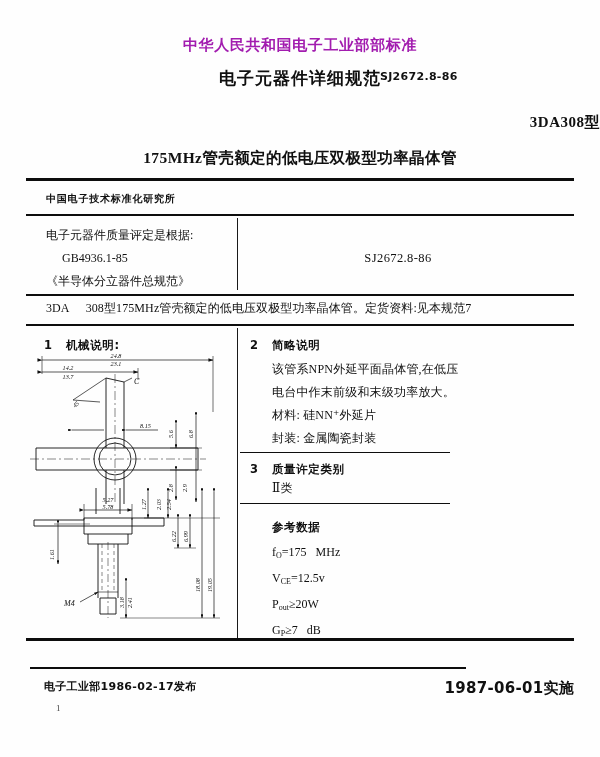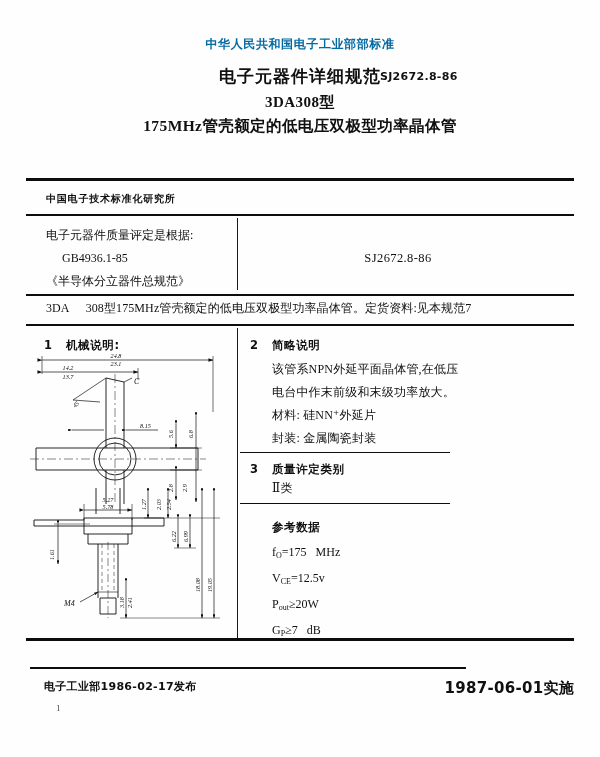--- a/index.html
+++ b/index.html
@@ -32,39 +32,40 @@
 
   
   #header {
     position: absolute;
     left: 0; right: 0; top: 36px;
     text-align: center;
   }
   .hdr-ministry {
     font-family: "DejaVu Sans", "Liberation Sans", sans-serif;
     font-weight: bold;
-    font-size: 12px;
+    font-size: 15px;
     letter-spacing: 0.6px;
-    color: #0369a1;
+    color: #a21caf;
   }
   .hdr-title1 {
     margin-top: 12px;
     font-size: 17px;
     font-weight: bold;
     letter-spacing: 1px;
     text-align: center;
   }
   .hdr-model {
-    margin-top: 5px;
+    margin-top: 23px;
     font-size: 15px;
     font-weight: bold;
     letter-spacing: 0.5px;
+    text-align: right;
   }
   .hdr-subtitle {
-    margin-top: 4px;
+    margin-top: 16px;
     font-size: 15.5px;
     font-weight: bold;
     letter-spacing: 0.4px;
   }
   #std-no {
     position: absolute;
     left: 380px;
     top: 70px;
     font-family: "DejaVu Sans", "Liberation Sans", sans-serif;
     font-size: 11px;

